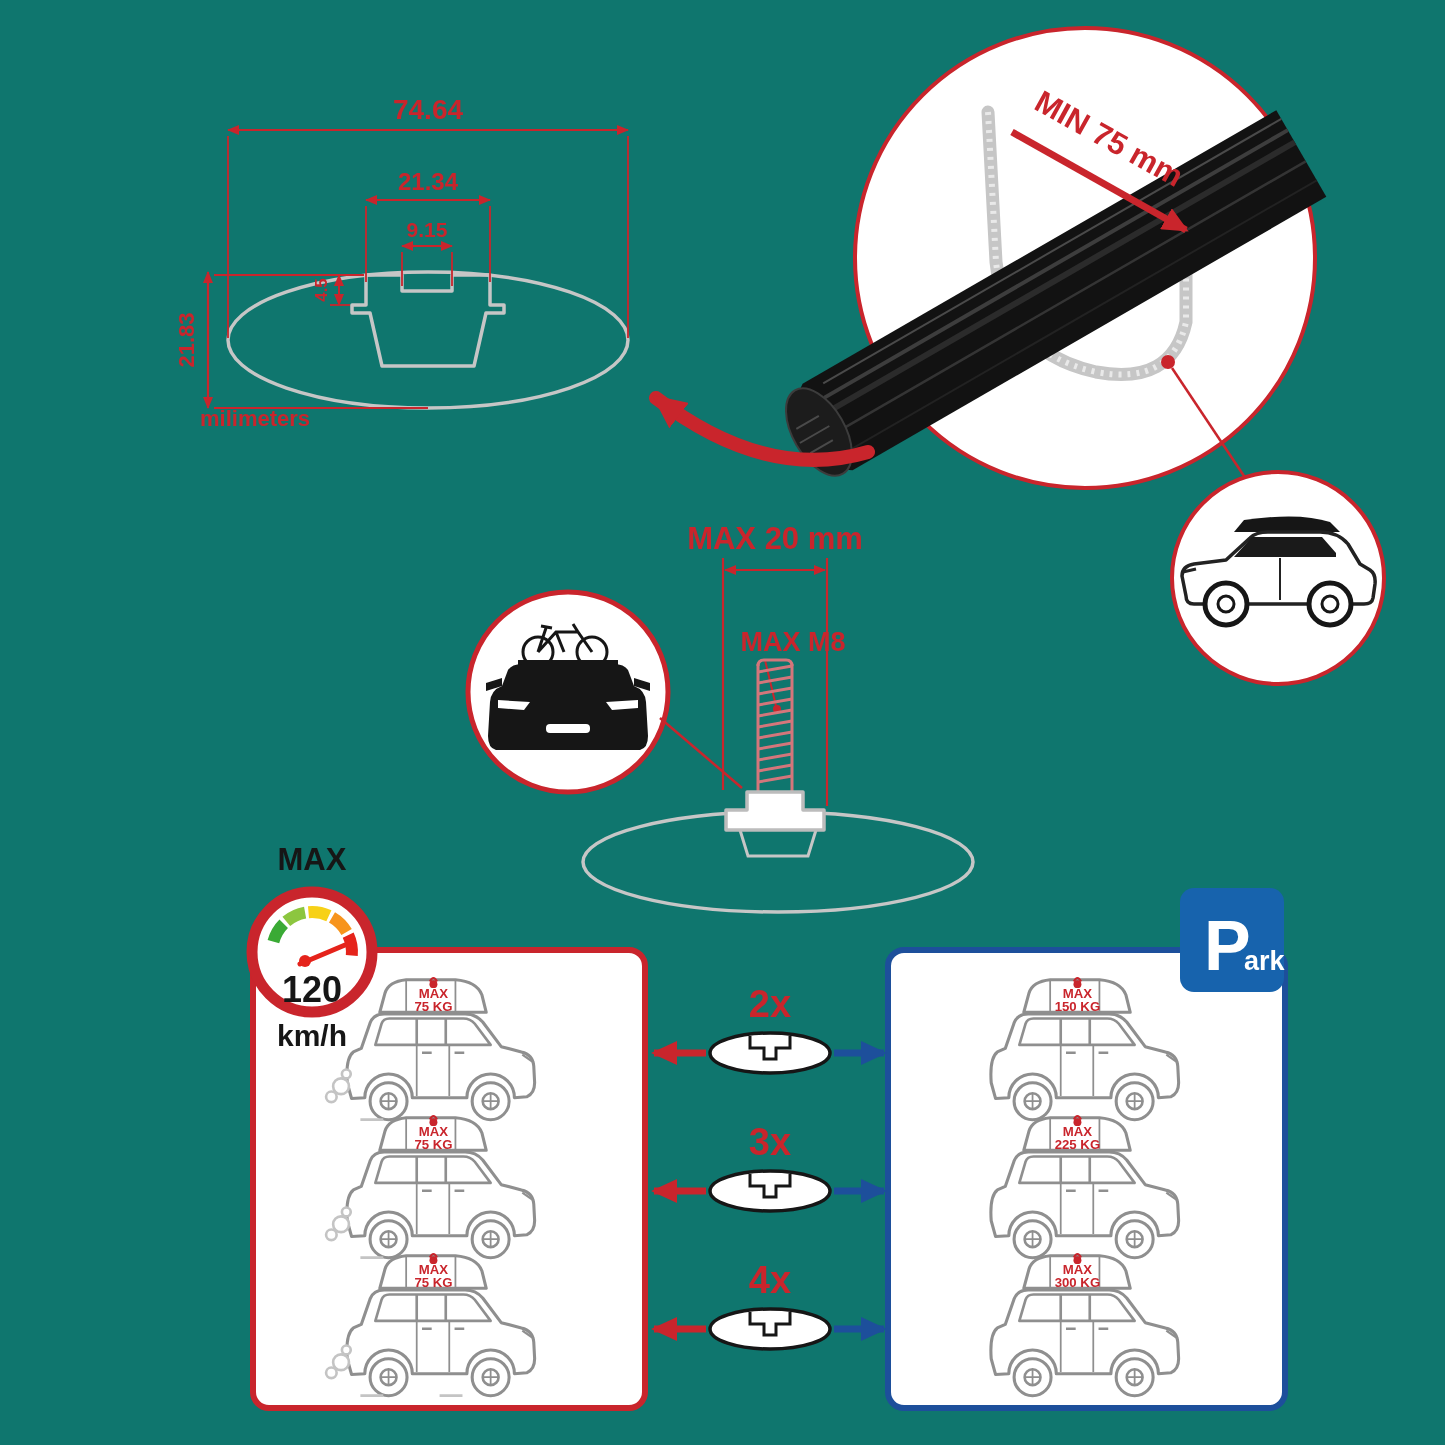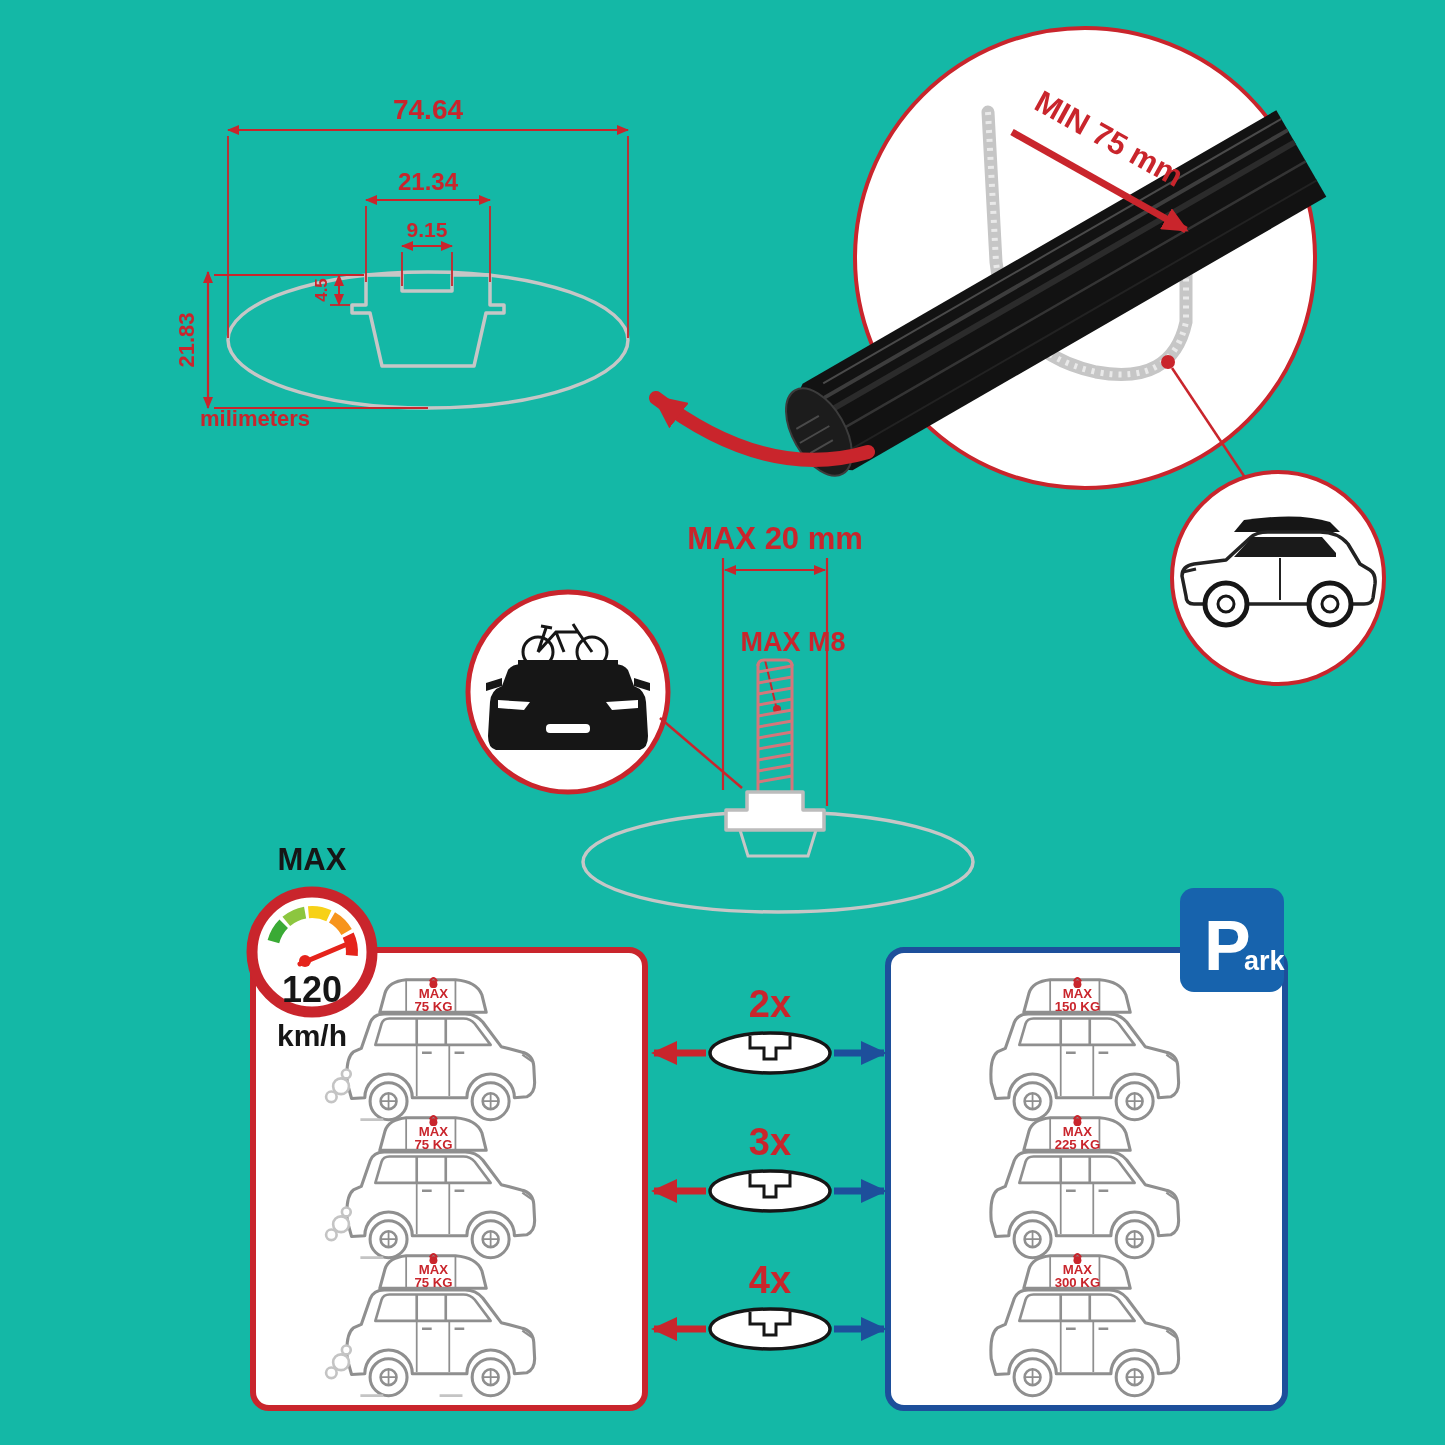--- a/index.html
+++ b/index.html
@@ -1,16 +1,16 @@
 <!DOCTYPE html>
 <html><head>
 <meta charset="utf-8">
 <style>
   html,body{margin:0;padding:0;background:#fff;}
-  .page{position:relative;width:1445px;height:1445px;background:#14b8a6;overflow:hidden;
+  .page{position:relative;width:1445px;height:1445px;background:#0f766e;overflow:hidden;
         font-family:"Liberation Sans",sans-serif;}
   svg{position:absolute;left:0;top:0;}
   text{font-family:"Liberation Sans",sans-serif;}
   .dim{fill:#c9252c;font-weight:bold;}
   .redlbl{fill:#c9252c;font-weight:bold;}
   .blklbl{fill:#161616;font-weight:bold;}
   .whtlbl{fill:#ffffff;font-weight:bold;}
   .gline{stroke:#c6c6c6;fill:none;}
   .rline{stroke:#c9252c;fill:none;}
   .carline{stroke:#8f8f8f;fill:#ffffff;stroke-linejoin:round;stroke-linecap:round;}

